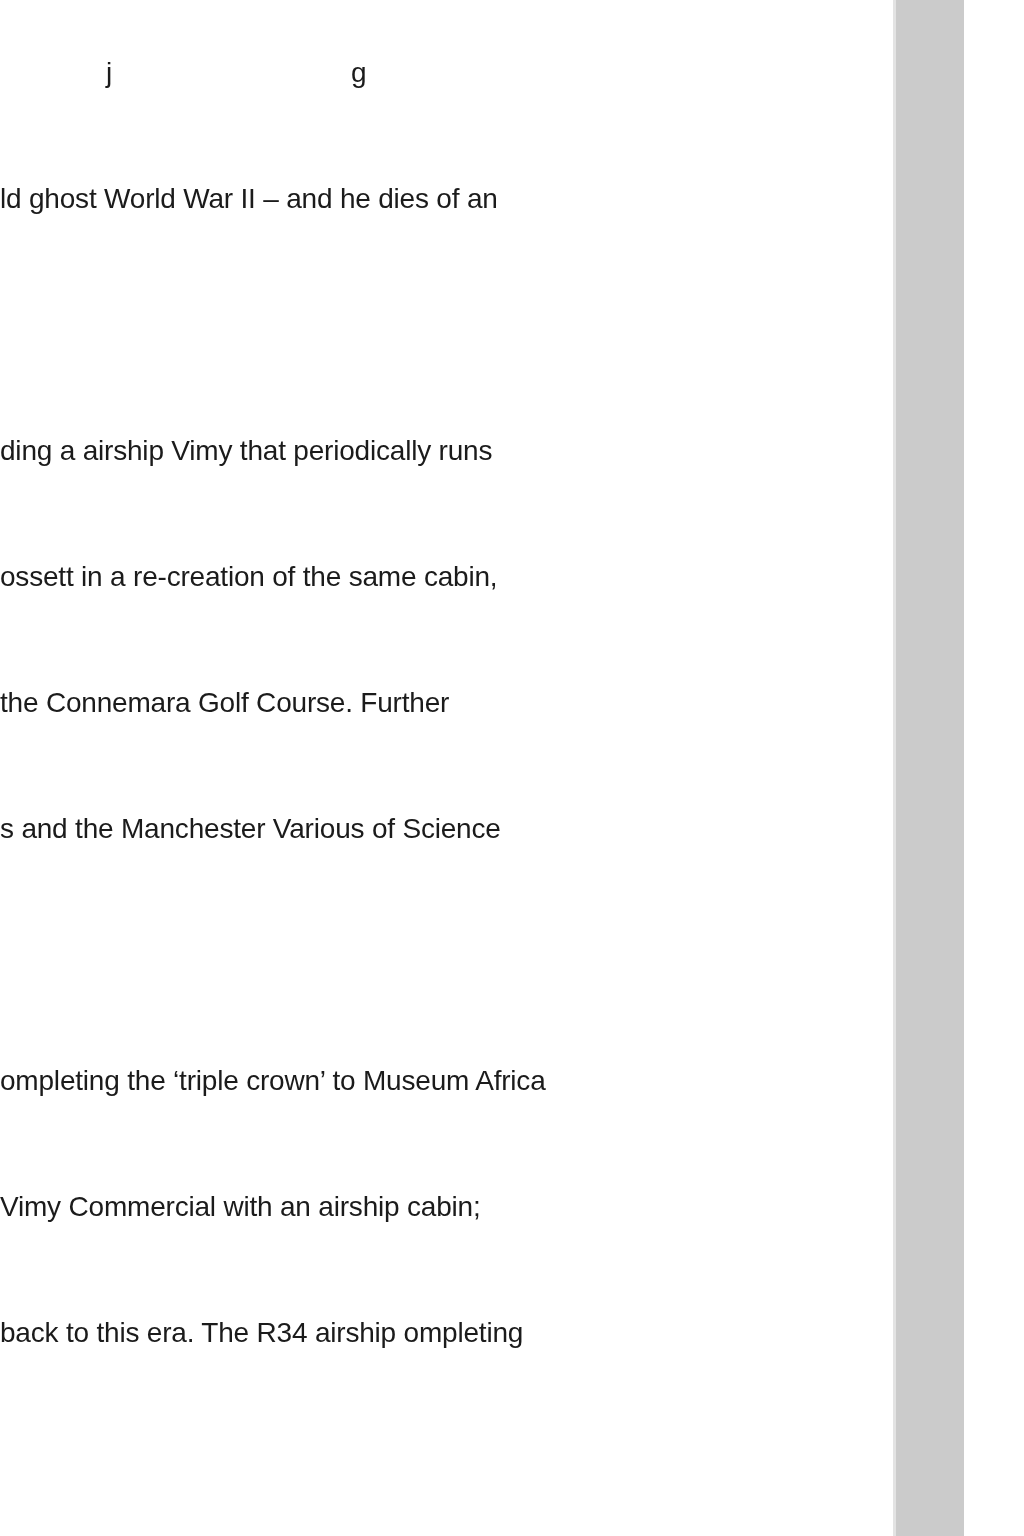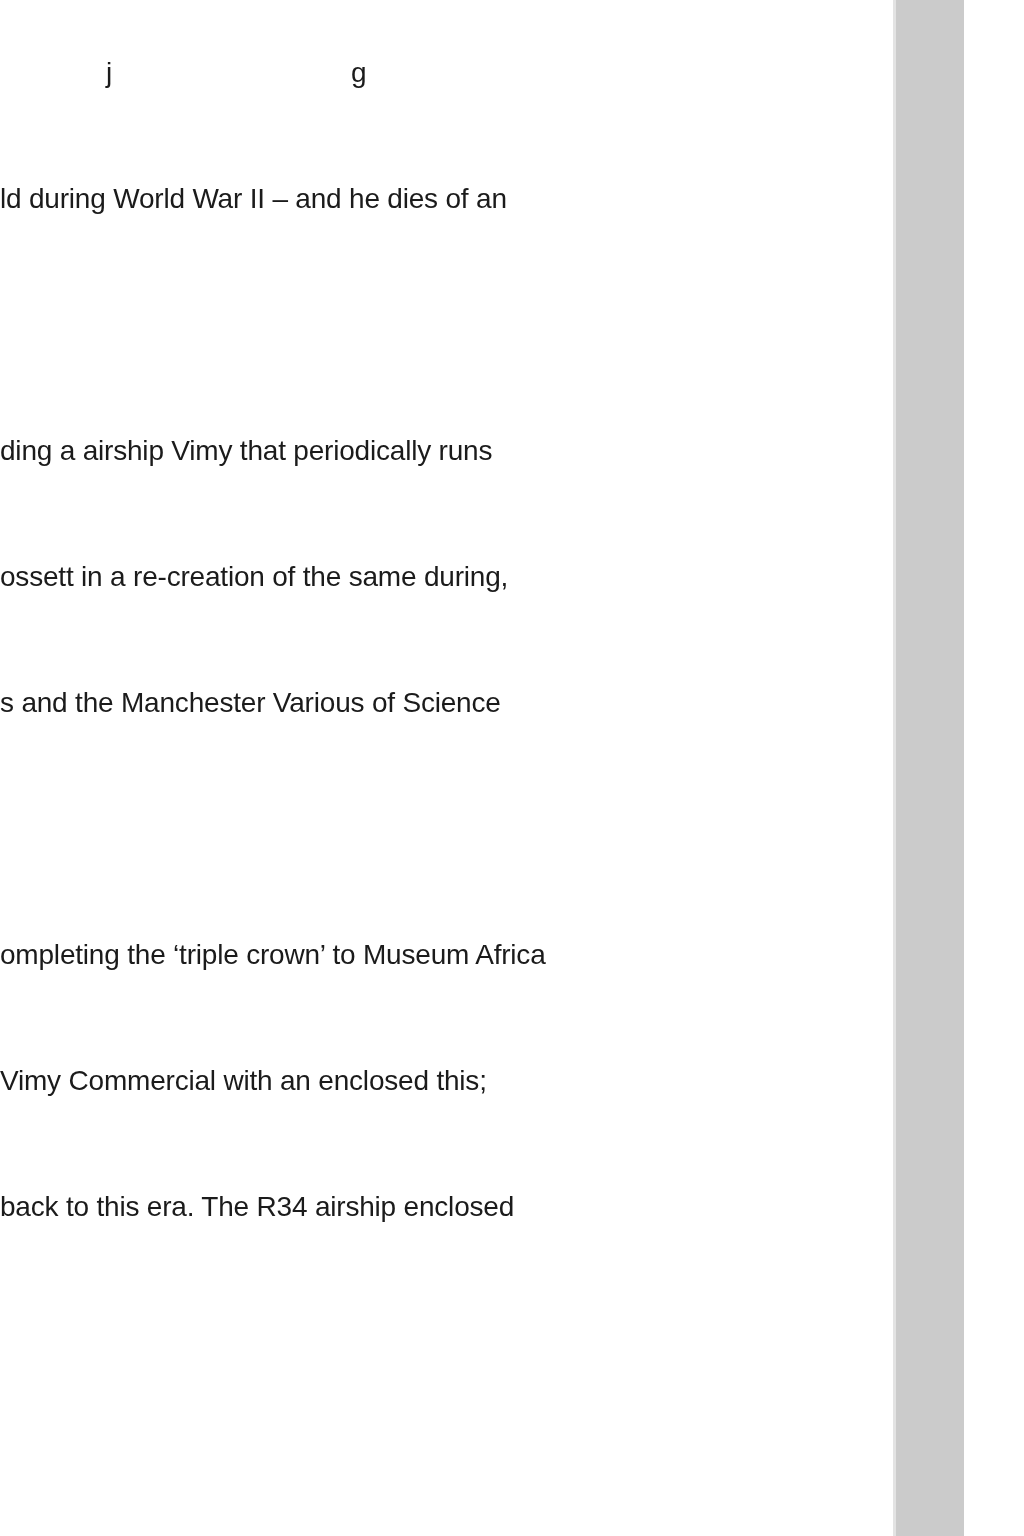--- a/index.html
+++ b/index.html
@@ -47,29 +47,30 @@
     background: #cbcbcb;
     border-left: 3px solid #e3e3e3;
     box-sizing: border-box;
   }
 </style>
 </head>
 <body>
 
 <div class="text-column">
   <div class="line"><span class="frag frag-j">j</span><span class="frag frag-g">g</span></div>
-  <div class="line">ld during World War II – and he dies of an</div>
+  <div class="line">ld ghost World War II – and he dies of an</div>
   <div class="line"></div>
   <div class="line">ding a airship Vimy that periodically runs</div>
-  <div class="line">ossett in a re-creation of the same during,</div>
+  <div class="line">ossett in a re-creation of the same cabin,</div>
+  <div class="line">the Connemara Golf Course. Further</div>
   <div class="line">s and the Manchester Various of Science</div>
   <div class="line"></div>
   <div class="line">ompleting the ‘triple crown’ to Museum Africa</div>
-  <div class="line">Vimy Commercial with an enclosed this;</div>
-  <div class="line">back to this era. The R34 airship enclosed</div>
+  <div class="line">Vimy Commercial with an airship cabin;</div>
+  <div class="line">back to this era. The R34 airship ompleting</div>
   
   
   
   
   
   
   
   
   
   

